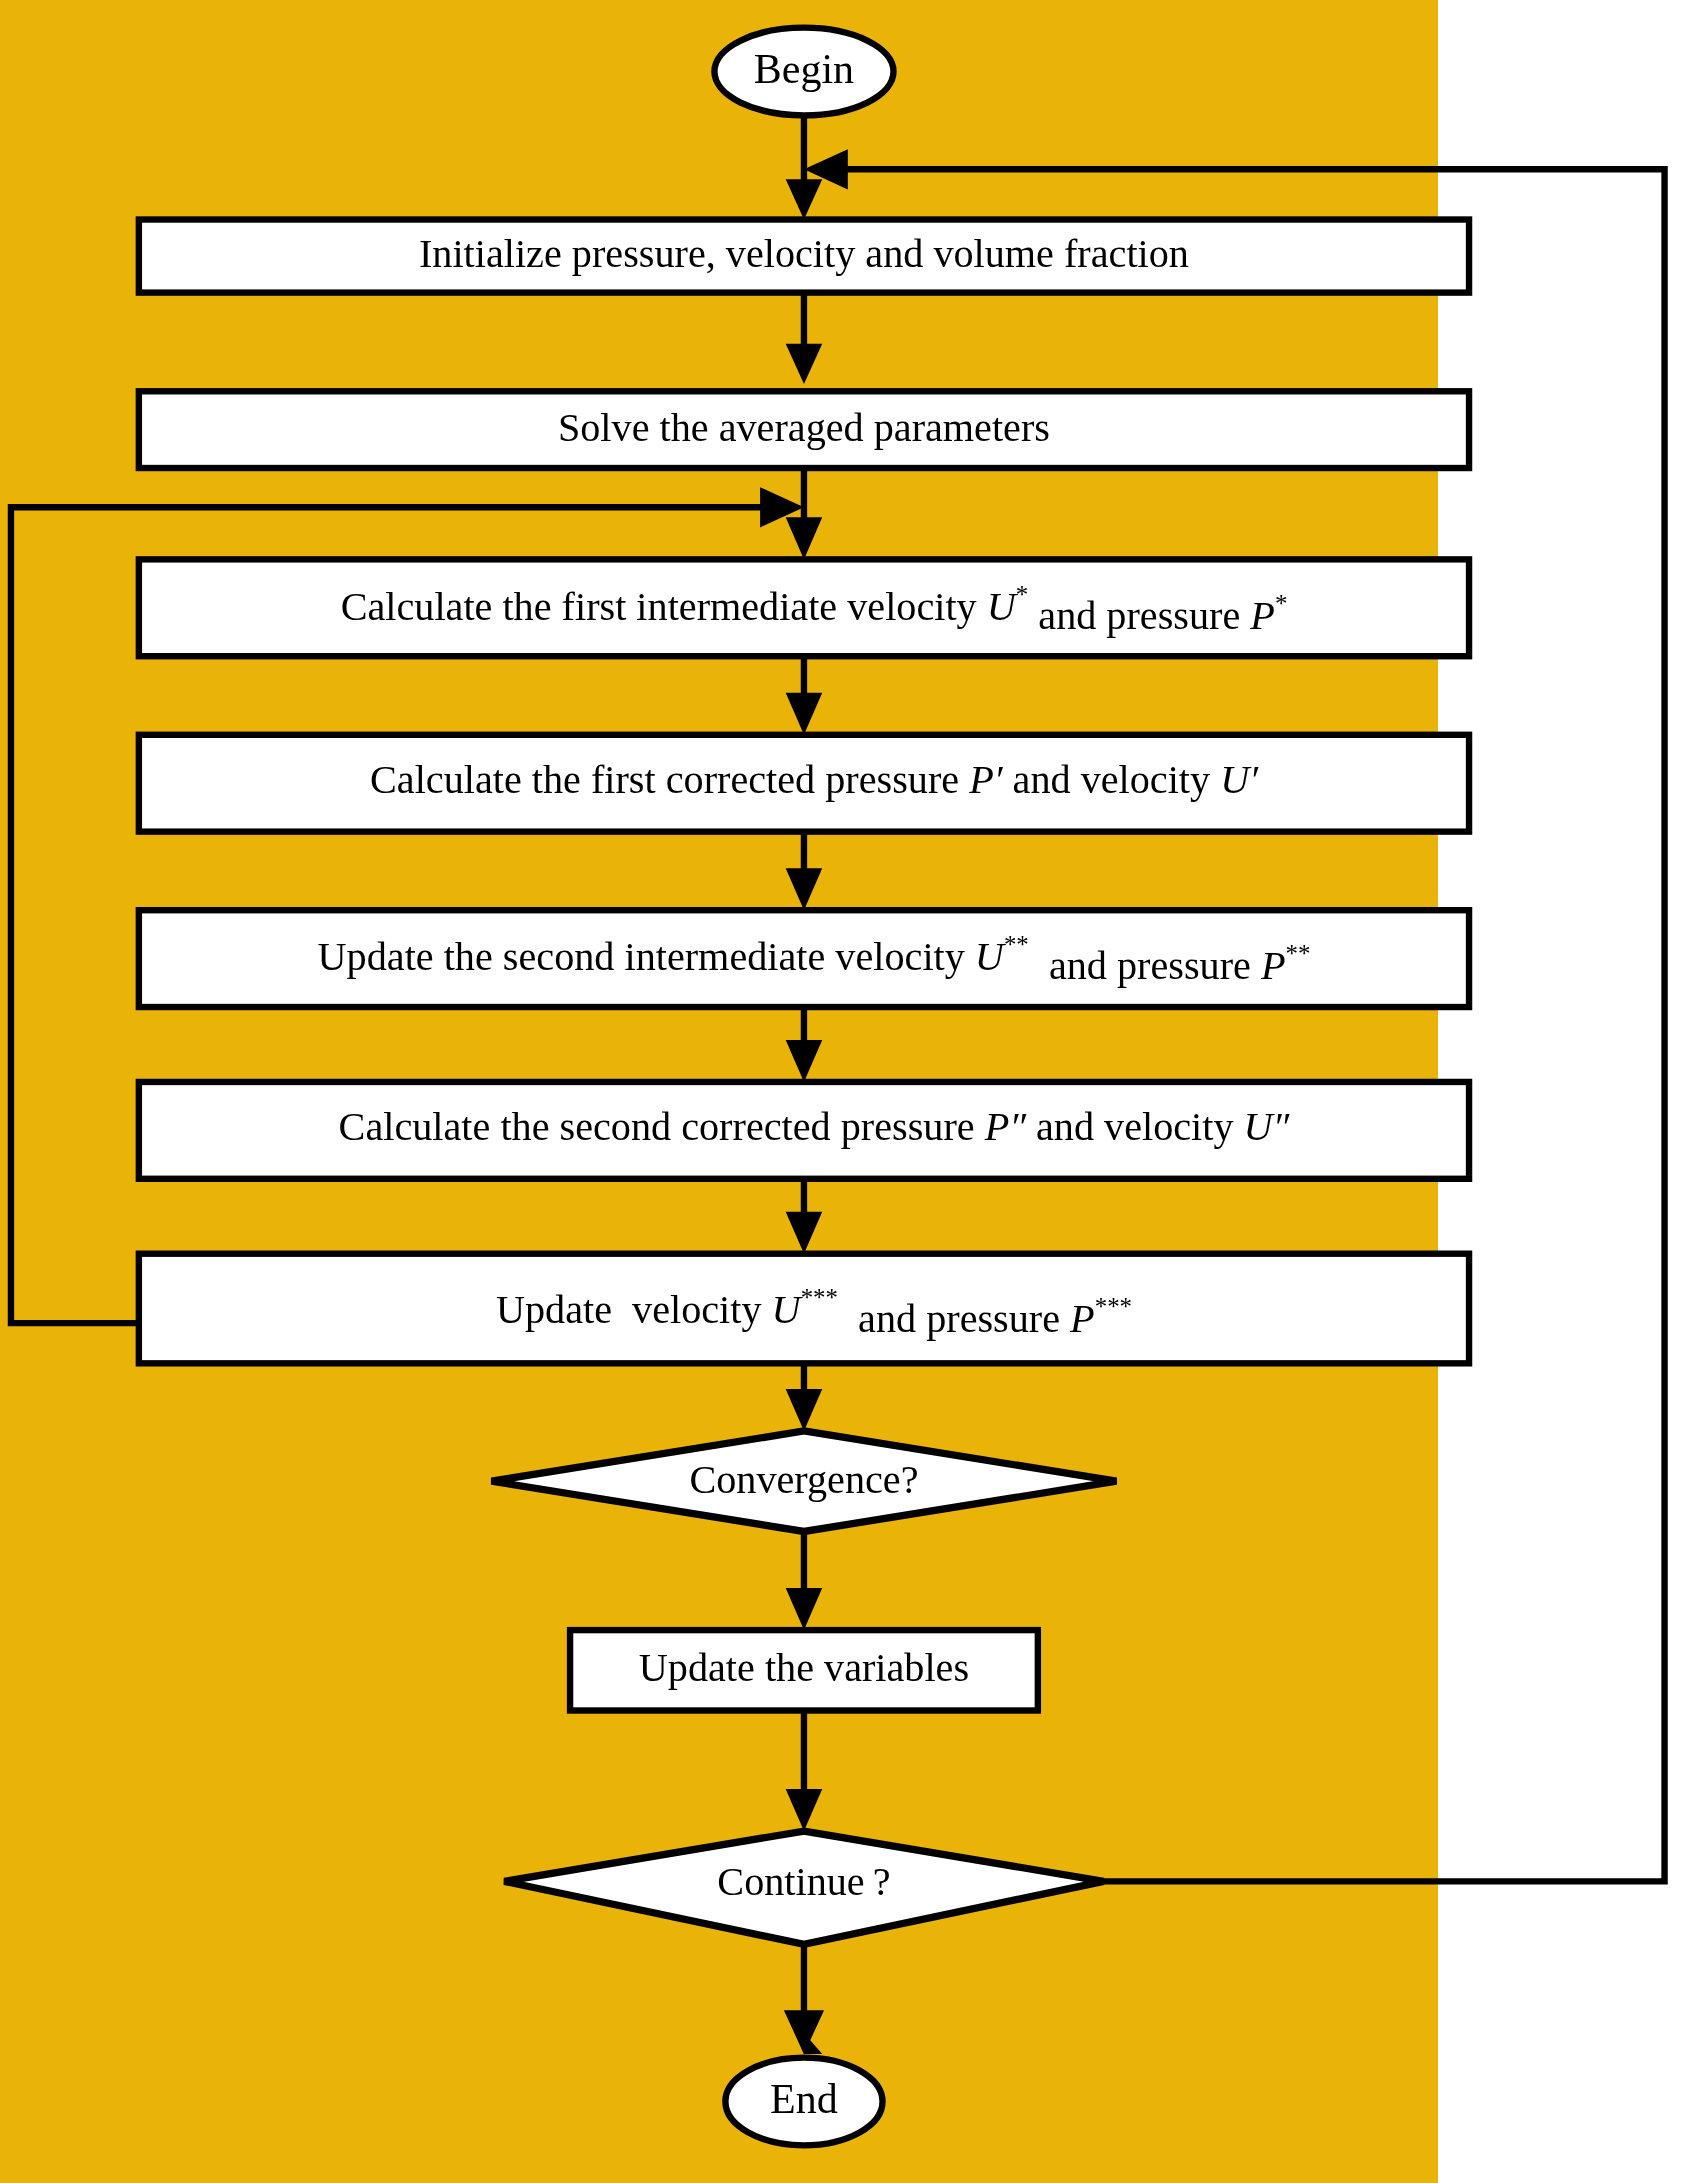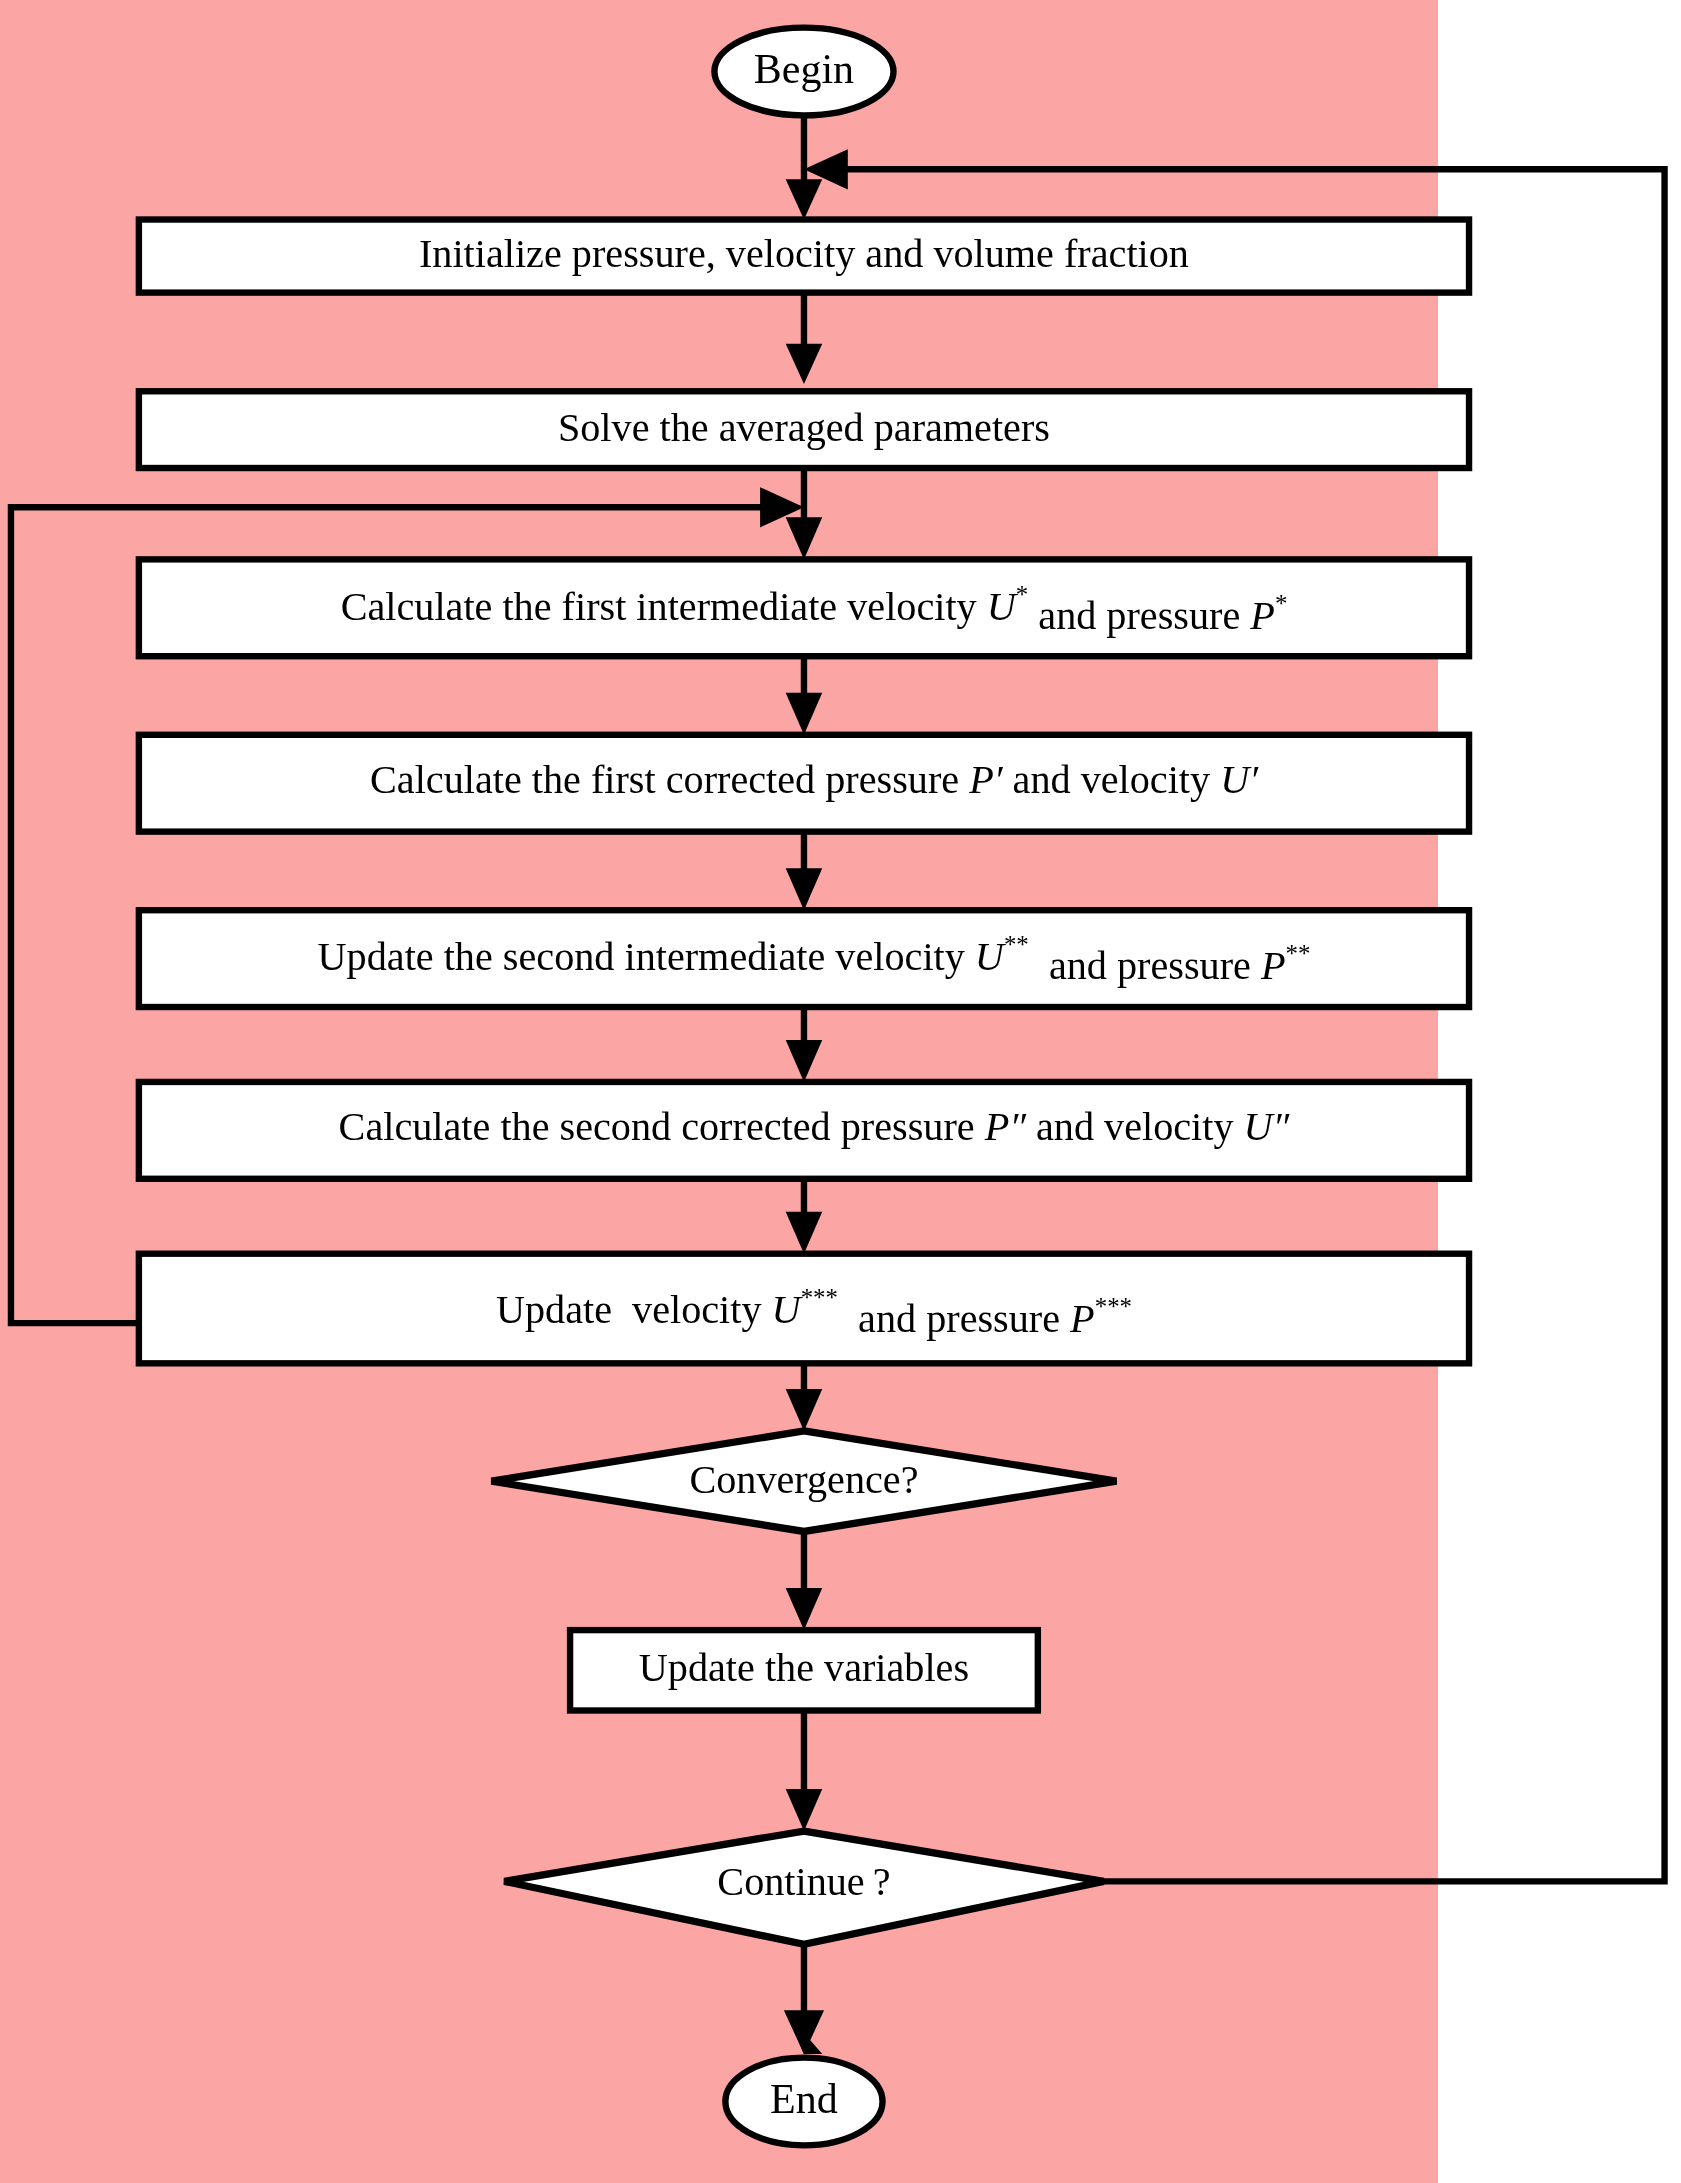--- a/index.html
+++ b/index.html
@@ -10,21 +10,21 @@
   body {
     width: 1681px;
     height: 2184px;
     font-family: "Liberation Serif", serif;
     overflow: hidden;
   }
   #flowchart-root {
     position: relative;
     width: 1438px;
     height: 2184px;
-    background: #fca5a5;
+    background: #eab308;
   }
   svg#flow-svg {
     display: block;
     width: 1681px;
     height: 2184px;
   }
   .node-shape {
     fill: #ffffff;
     stroke: #000000;
   }

